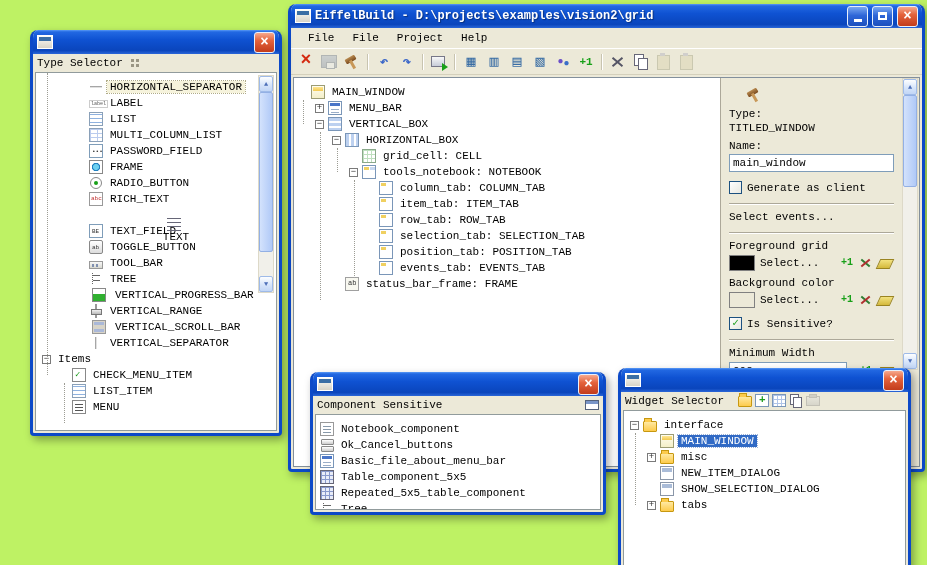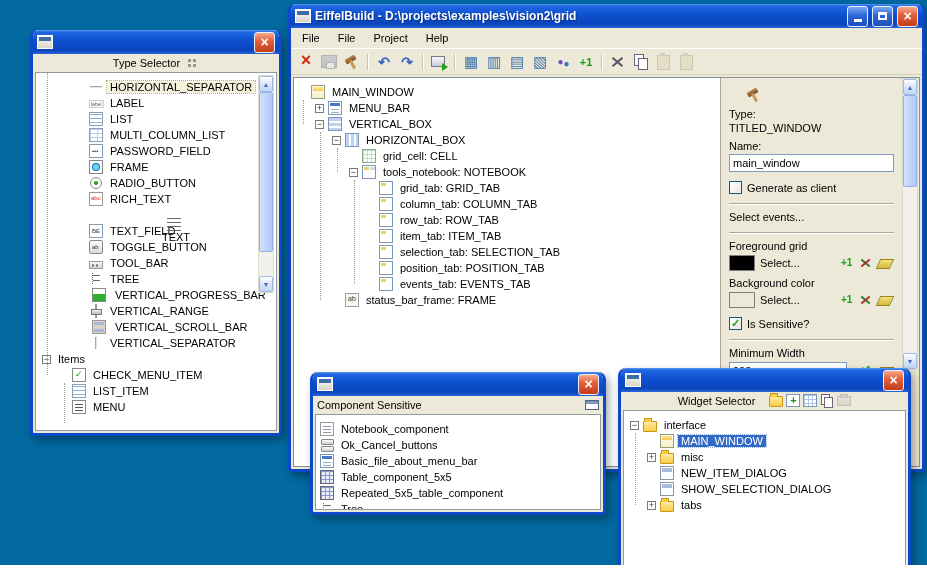--- a/index.html
+++ b/index.html
@@ -1,37 +1,37 @@
 <!DOCTYPE html>
 <html><head>
 <meta charset="utf-8">
 <style>
   html,body{margin:0;padding:0;background:#fff;}
   *{box-sizing:border-box;}
-  .stage{position:relative;width:927px;height:565px;background:#0369a1;overflow:hidden;
-         font-family:Liberation Sans, sans-serif;font-size:11px;color:#000;}
+  .stage{position:relative;width:927px;height:565px;background:#bef264;overflow:hidden;
+         font-family:Liberation Mono, monospace;font-size:11px;color:#000;}
 
   
   .xpwin{position:absolute;border:3px solid #0C49C8;border-top:none;border-radius:8px 8px 4px 4px;
          background:#ECE9D8;box-shadow:3px 4px 9px rgba(0,0,0,.35);display:flex;flex-direction:column;overflow:hidden;}
   .titlebar{flex:0 0 24px;height:24px;background:linear-gradient(180deg,#5A9AF6 0%,#2268E2 8%,#0F52D2 40%,#0A45BC 85%,#2A66D8 100%);
             display:flex;align-items:center;padding:0 4px;gap:4px;border-radius:5px 5px 0 0;}
   .tbar-title{flex:1;color:#fff;font-size:12px;font-weight:bold;text-shadow:1px 1px 1px #08307E;
               white-space:nowrap;overflow:hidden;}
   .sysicon{width:16px;height:14px;background:linear-gradient(#FDFDF8,#D8D4C8);border:1px solid #fff;position:relative;flex:0 0 16px;}
   .sysicon::before{content:"";position:absolute;top:1px;left:1px;right:1px;height:4px;background:#3A6EA5;}
   .tbtn{width:21px;height:21px;border-radius:3px;border:1px solid #E8F0FC;display:flex;align-items:center;
         justify-content:center;position:relative;flex:0 0 21px;}
   .tbtn.minb,.tbtn.maxb{background:linear-gradient(180deg,#7AA8F0,#2E66D8 45%,#1C50BE);}
   .tbtn.closeb{background:linear-gradient(180deg,#F6A98E,#E4633C 40%,#C23C1C);color:#fff;font-size:14px;font-weight:bold;}
   .glyph-min{width:8px;height:3px;background:#fff;margin-top:9px;}
   .glyph-max{width:9px;height:8px;border:2px solid #fff;border-top-width:3px;}
   .glyph-x{color:#fff;font-size:14px;font-weight:bold;line-height:1;margin-top:-1px;}
 
-  .subheader{flex:0 0 17px;height:17px;display:flex;align-items:center;padding:0 4px;background:#ECE9D8;gap:3px;justify-content:center;}
+  .subheader{flex:0 0 17px;height:17px;display:flex;align-items:center;padding:0 4px;background:#ECE9D8;gap:3px;}
   .whitepane{flex:1;margin:1px 2px 2px 2px;border:1px solid #919B9C;background:#fff;position:relative;overflow:hidden;}
 
   
   .tree{--tb:4px;padding-top:6px;}
   .trow{height:16px;display:flex;align-items:center;white-space:nowrap;}
   .expander{flex:0 0 9px;width:9px;height:9px;border:1px solid #7A7A7A;background:#fff;font-size:9px;
             line-height:7px;text-align:center;color:#333;margin-right:4px;}
   .tree-ic{flex:0 0 14px;width:14px;height:14px;margin-right:4px;position:relative;}
   .tlabel{padding:0 3px;}
   .sel-blue .tlabel{background:#316AC5;color:#fff;outline:1px dotted #9CB2D8;}
@@ -96,21 +96,21 @@
   .ic-menu{border:1px solid #888;background:#fff;}
   .ic-menu::before{content:"";position:absolute;top:3px;left:2px;right:2px;height:1px;background:#555;box-shadow:0 3px #555,0 6px #555;}
   .ic-notebook-doc{border:1px solid #999;background:#fff;}
   .ic-notebook-doc::before{content:"";position:absolute;top:3px;left:2px;right:2px;height:1px;background:#8899AA;box-shadow:0 3px #8899AA,0 6px #8899AA;}
   .ic-buttons::before{content:"";position:absolute;top:1px;left:1px;width:11px;height:4px;background:linear-gradient(#fff,#CCC);border:1px solid #888;border-radius:1px;}
   .ic-buttons::after{content:"";position:absolute;top:8px;left:1px;width:11px;height:4px;background:linear-gradient(#fff,#CCC);border:1px solid #888;border-radius:1px;}
   .ic-table{border:1px solid #667;background:repeating-linear-gradient(90deg,#8899CC 0 1px,transparent 1px 4px),
             repeating-linear-gradient(180deg,#8899CC 0 1px,#E8ECF8 1px 4px);}
 
   
-  .menubar{flex:0 0 20px;height:20px;display:flex;align-items:center;padding-left:2px;background:#ECE9D8;}
+  .menubar{flex:0 0 20px;height:20px;display:flex;align-items:center;padding-left:8px;background:#ECE9D8;}
   .menuitem{padding:2px 9px;}
   .toolbar{flex:0 0 27px;height:27px;display:flex;align-items:center;padding:1px 4px;gap:1px;background:#ECE9D8;
            border-bottom:1px solid #D4D0BC;border-top:1px solid #FFF;}
   .tbbtn{width:22px;height:22px;position:relative;display:flex;align-items:center;justify-content:center;flex:0 0 22px;}
   .tbbtn.sep{width:8px;flex:0 0 8px;}
   .tbbtn.sep::before{content:"";position:absolute;left:3px;top:3px;width:1px;height:16px;background:#C8C4B0;box-shadow:1px 0 #fff;}
   .disabled{opacity:.4;}
   .tbbtn.ic-delete::before{content:"×";color:#D42A10;font-size:18px;font-weight:bold;margin-top:-3px;}
   .tbbtn.ic-save::before{content:"";position:absolute;inset:4px 3px 5px 3px;background:linear-gradient(#9AA8C0,#7A88A0);border:1px solid #5A6880;}
   .tbbtn.ic-save::after{content:"";position:absolute;left:8px;top:11px;width:7px;height:5px;background:#E8ECF0;border:1px solid #5A6880;}
@@ -262,36 +262,31 @@
             <span class="tlabel">grid_cell: CELL</span>
           </div>
           <div class="trow" style="padding-left: calc(var(--tb,4px) + 51px);">
             <span class="expander">−</span>
             <span class="tree-ic ic-notebook"></span>
             <span class="tlabel">tools_notebook: NOTEBOOK</span>
           </div>
           <div class="trow" style="padding-left: calc(var(--tb,4px) + 68px);">
             <span class="expander" style="visibility: hidden;"></span>
             <span class="tree-ic ic-tab"></span>
-            <span class="tlabel">grid_tab: GRID_TAB</span>
+            <span class="tlabel">column_tab: COLUMN_TAB</span>
           </div>
           <div class="trow" style="padding-left: calc(var(--tb,4px) + 68px);">
             <span class="expander" style="visibility: hidden;"></span>
             <span class="tree-ic ic-tab"></span>
-            <span class="tlabel">column_tab: COLUMN_TAB</span>
+            <span class="tlabel">item_tab: ITEM_TAB</span>
           </div>
           <div class="trow" style="padding-left: calc(var(--tb,4px) + 68px);">
             <span class="expander" style="visibility: hidden;"></span>
             <span class="tree-ic ic-tab"></span>
             <span class="tlabel">row_tab: ROW_TAB</span>
-          </div>
-          <div class="trow" style="padding-left: calc(var(--tb,4px) + 68px);">
-            <span class="expander" style="visibility: hidden;"></span>
-            <span class="tree-ic ic-tab"></span>
-            <span class="tlabel">item_tab: ITEM_TAB</span>
           </div>
           <div class="trow" style="padding-left: calc(var(--tb,4px) + 68px);">
             <span class="expander" style="visibility: hidden;"></span>
             <span class="tree-ic ic-tab"></span>
             <span class="tlabel">selection_tab: SELECTION_TAB</span>
           </div>
           <div class="trow" style="padding-left: calc(var(--tb,4px) + 68px);">
             <span class="expander" style="visibility: hidden;"></span>
             <span class="tree-ic ic-tab"></span>
             <span class="tlabel">position_tab: POSITION_TAB</span>

